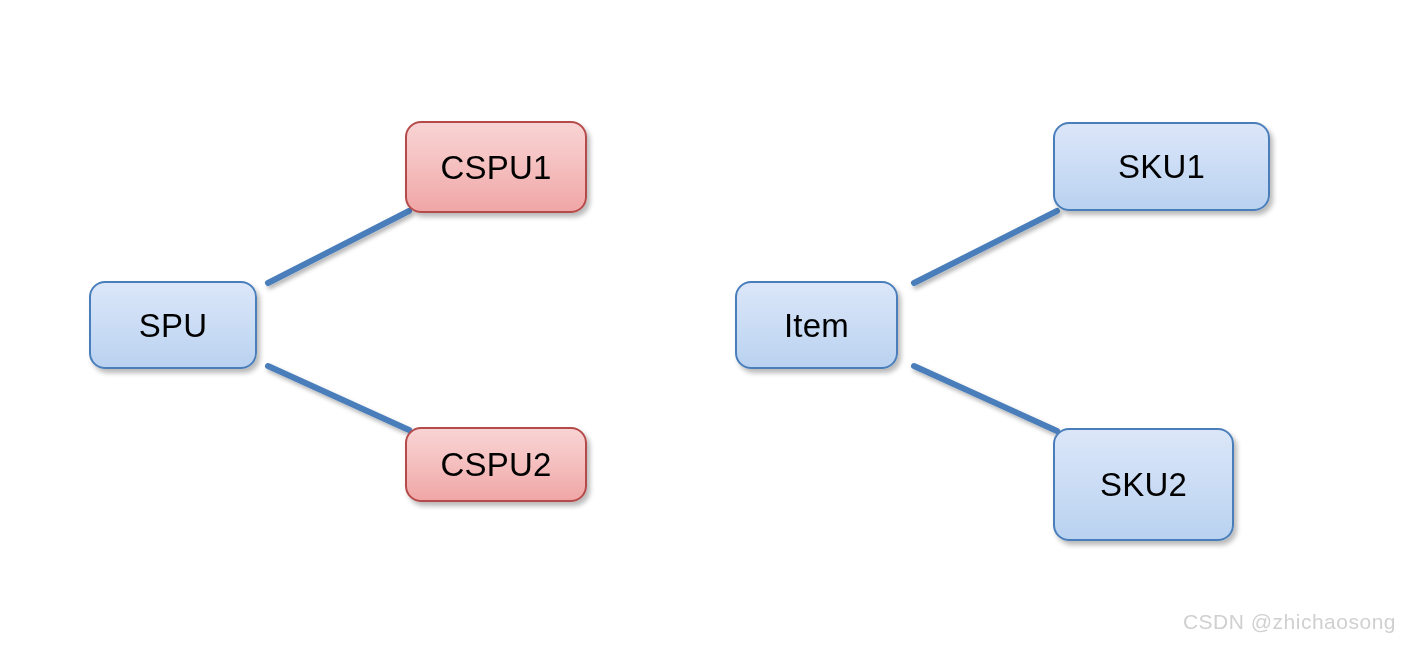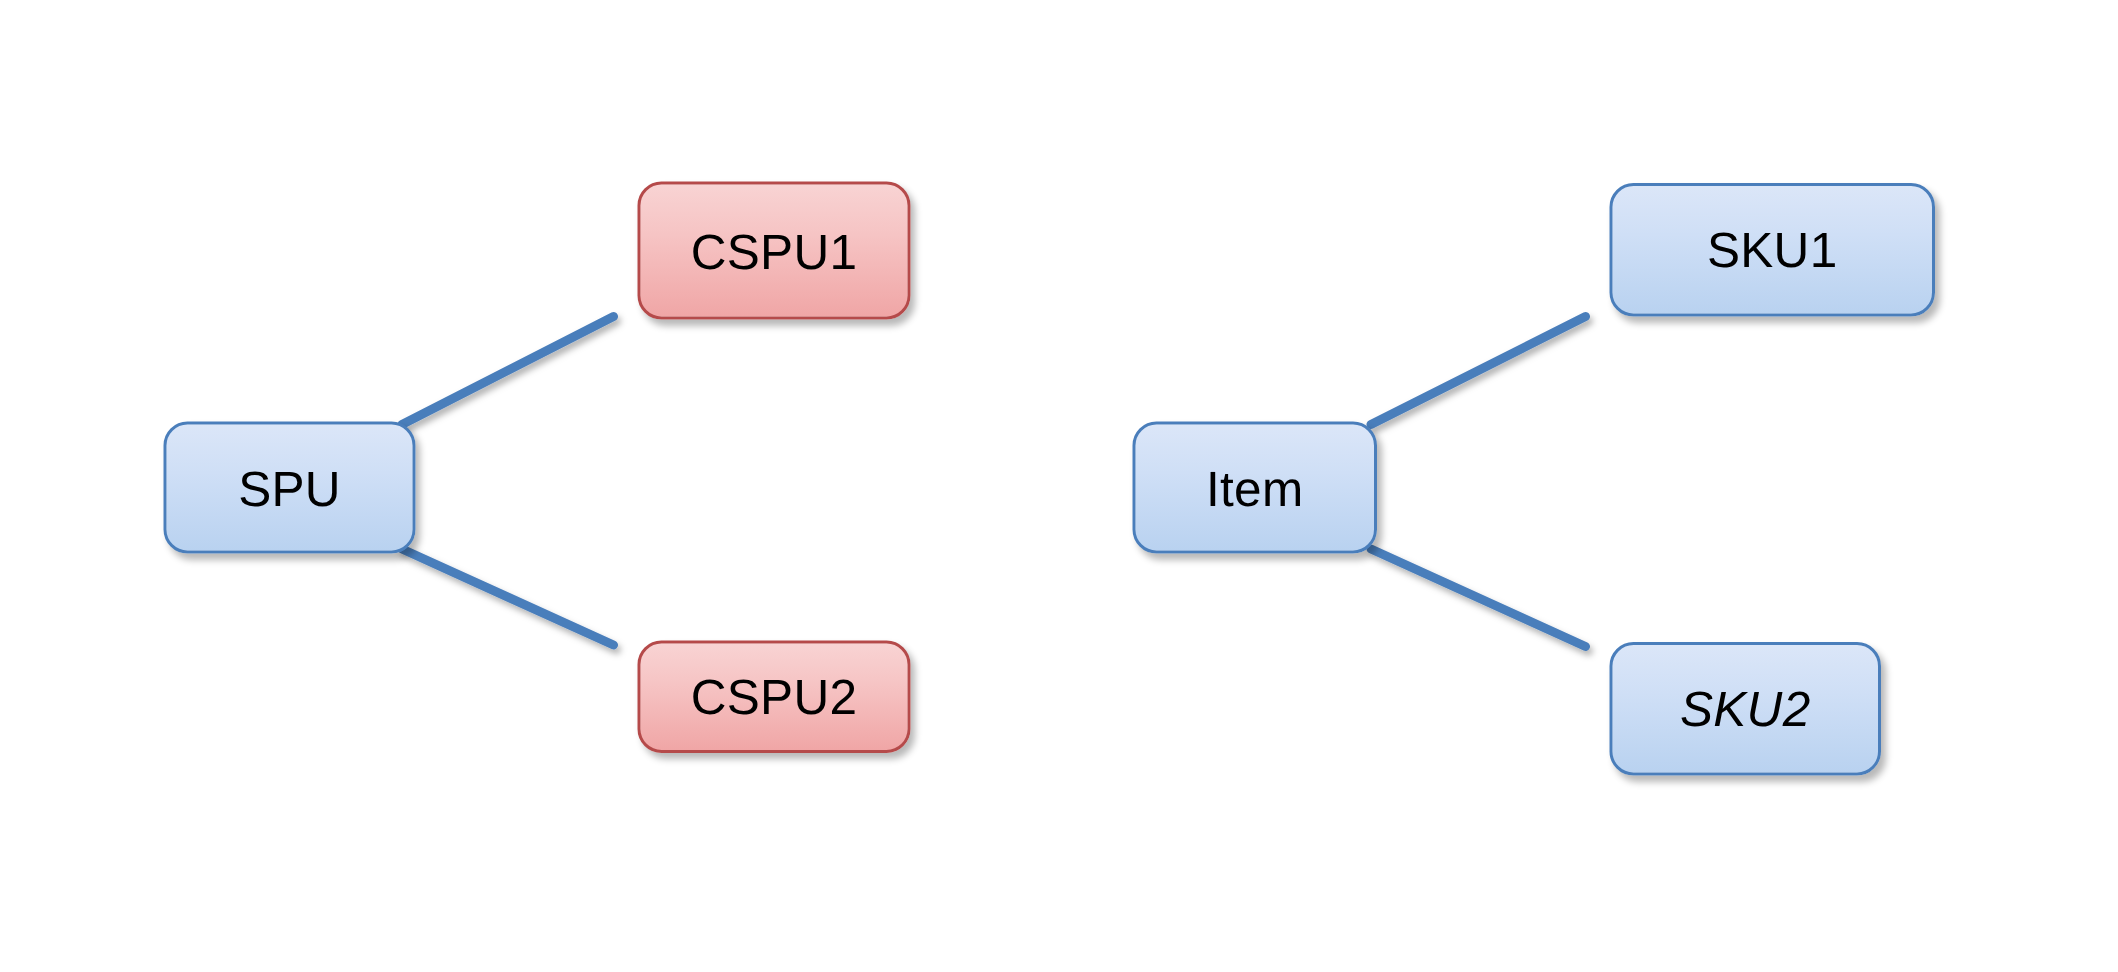--- a/index.html
+++ b/index.html
@@ -34,21 +34,20 @@
   .node {
     position: absolute;
     box-sizing: border-box;
     border-radius: 16px;
     display: flex;
     align-items: center;
     justify-content: center;
     border-style: solid;
     border-width: 2px;
     box-shadow: 3px 4px 5px rgba(0,0,0,0.28);
-    margin-left: 20px;
   }
 
   .node-blue {
     background: linear-gradient(to bottom, #dbe6f8 0%, #cfdff6 38%, #b9d2f0 100%);
     border-color: #4a7ebb;
   }
 
   .node-red {
     background: linear-gradient(to bottom, #f8d3d3 0%, #f6c4c4 38%, #f0a6a6 100%);
     border-color: #b54a4a;
@@ -106,19 +105,20 @@
       </div>
       <div class="node node-red" style="left: 405px; top: 427px; width: 182px; height: 75px;">
         <span class="node-label">CSPU2</span>
       </div>
       <div class="node node-blue" style="left: 735px; top: 281px; width: 163px; height: 88px;">
         <span class="node-label">Item</span>
       </div>
       <div class="node node-blue" style="left: 1053px; top: 122px; width: 217px; height: 89px;">
         <span class="node-label">SKU1</span>
       </div>
-      <div class="node node-blue" style="left: 1053px; top: 428px; width: 181px; height: 89px; font-style: italic;">
+      <div class="node node-blue" style="left: 1053px; top: 428px; width: 181px; height: 113px;">
         <span class="node-label">SKU2</span>
       </div>
     </div>
 
+  <div id="watermark">CSDN @zhichaosong</div>
 
 </div>
 
 </body></html>

